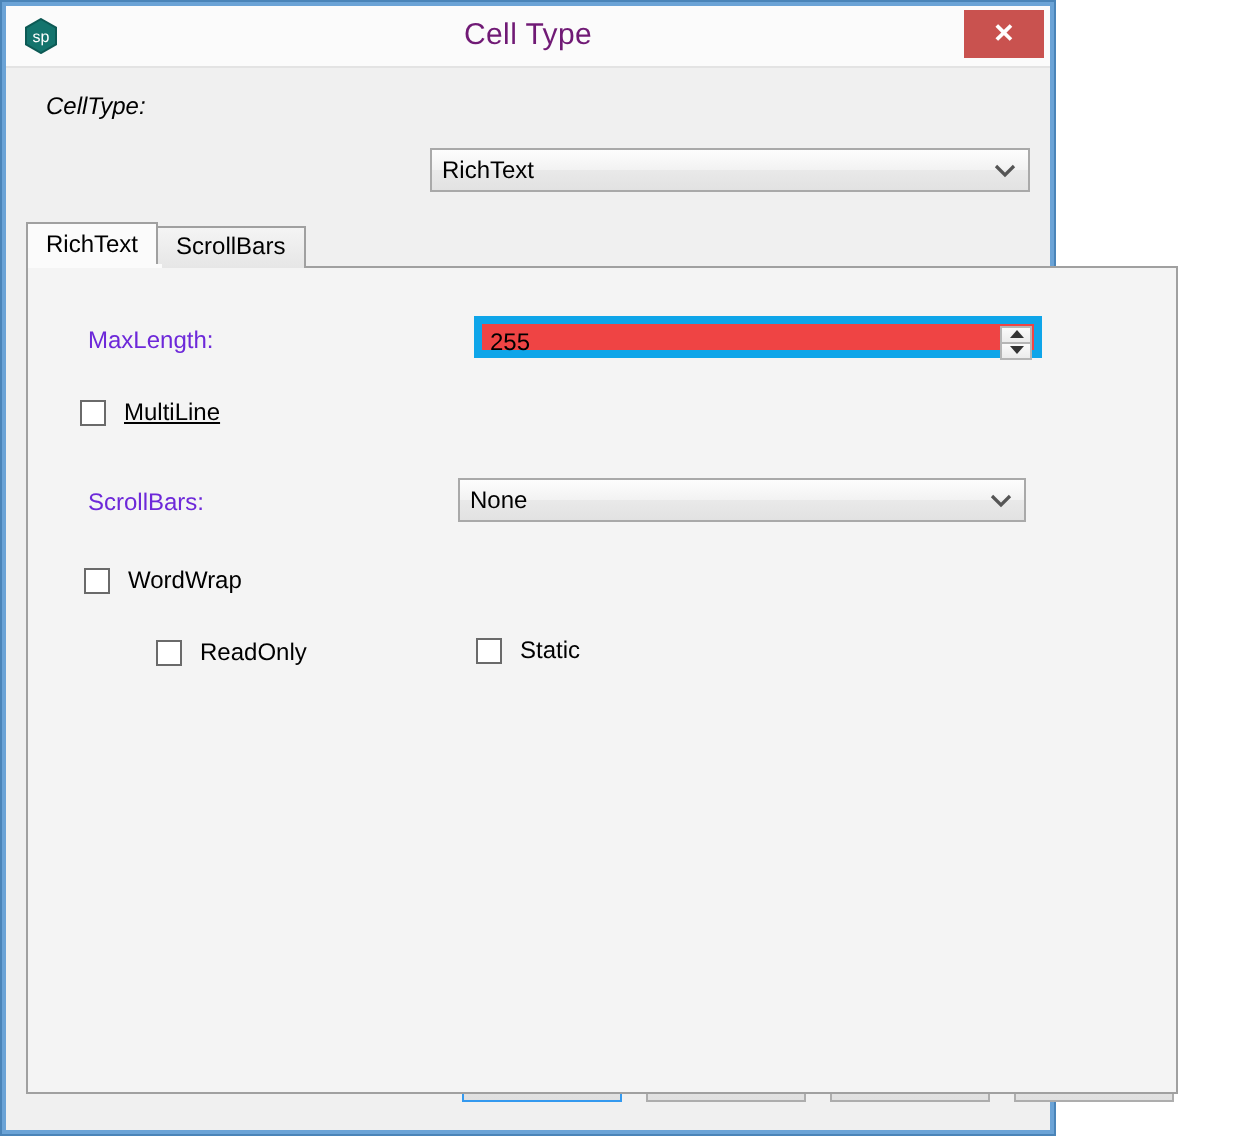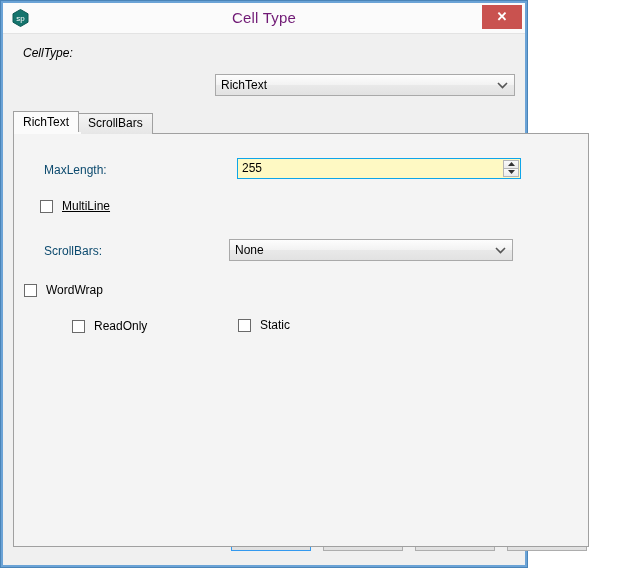--- a/index.html
+++ b/index.html
@@ -173,29 +173,29 @@
     left: 11px; top: 98px;
     width: 67px; height: 2px;
     background: #fbfbfb;
     z-index: 5;
   }
 
   
   .fld-label {
     position: absolute;
     font-size: 12px;
-    color: #0c4a6e;
+    color: #6d28d9;
   }
 
   .spinbox {
     position: absolute;
     box-sizing: border-box;
     height: 21px;
-    border: 1px solid #0ea5e9;
-    background: #fef9c3;
+    border: 4px solid #0ea5e9;
+    background: #ef4444;
     cursor: text;
   }
   .spin-value {
     position: absolute;
     left: 4px; top: 0;
     line-height: 19px;
     font-size: 12px;
     color: #000;
   }
   .spin-buttons {
@@ -332,26 +332,26 @@
         <span class="fld-label" style="left:30px; top:110px;">ScrollBars:</span>
         <div class="combo" style="position:absolute; left:215px; top:105px; width:284px;">
           <span class="combo-text">None</span>
           <span class="combo-arrow">
             <svg width="11" height="7" viewBox="0 0 11 7" xmlns="http://www.w3.org/2000/svg">
               <path d="M1 1 L5.5 5.5 L10 1" stroke="#555555" stroke-width="1.6" fill="none"></path>
             </svg>
           </span>
         </div>
 
-        <div class="check-row" style="left:10px; top:149px;">
+        <div class="check-row" style="left:28px; top:149px;">
           <span class="checkbox"></span>
           <span class="check-label">WordWrap</span>
         </div>
 
-        <div class="check-row" style="left:22px; top:185px;padding-left:36px;">
+        <div class="check-row" style="left:28px; top:185px;padding-left:36px;">
           <span class="checkbox"></span>
           <span class="check-label">ReadOnly</span>
         </div>
 
         <div class="check-row" style="left:224px; top:184px;">
           <span class="checkbox"></span>
           <span class="check-label">Static</span>
         </div>
 
       </div>

